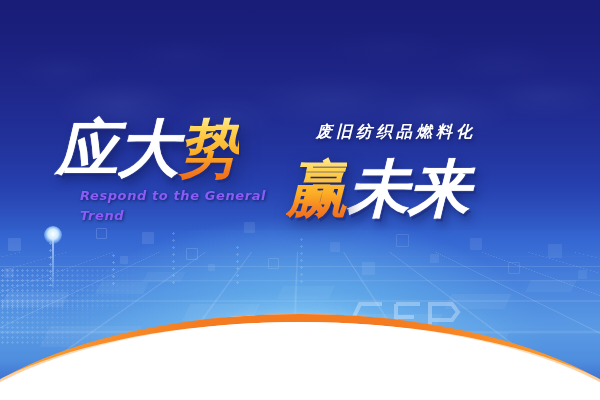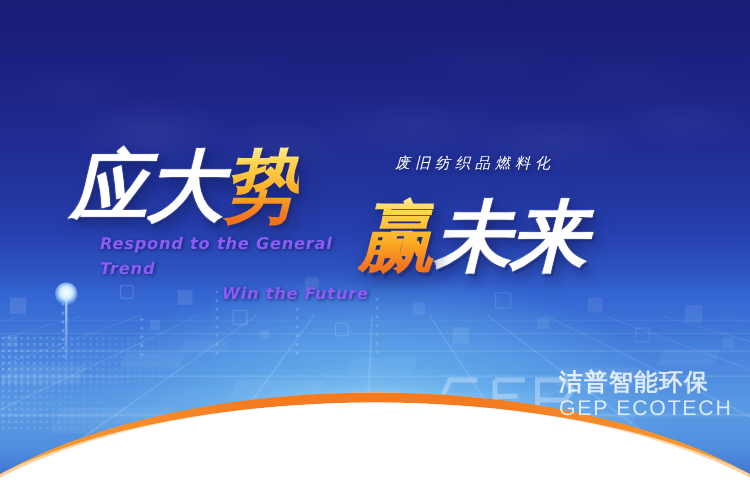--- a/index.html
+++ b/index.html
@@ -239,22 +239,22 @@
     color: transparent;
     -webkit-text-fill-color: transparent;
     filter: drop-shadow(2px 3px 0 rgba(28,40,120,0.5)) drop-shadow(3px 5px 8px rgba(14,22,80,0.5));
   }
 
   .cn-sub {
     position: absolute;
     left: 316px;
     top: 122px;
     font-family: "DejaVu Sans", "Liberation Sans", sans-serif;
-    font-size: 12px;
-    font-weight: normal;
+    font-size: 16px;
+    font-weight: bold;
     font-style: italic;
     color: #ffffff;
     letter-spacing: 4px;
     white-space: nowrap;
     text-shadow: 1px 2px 4px rgba(12,20,75,0.65);
   }
 
   .en-sub {
     position: absolute;
     left: 80px;
@@ -389,23 +389,18 @@
     </div>
 
     <div class="cn-line cn-line-2">
       <span class="g">赢</span><span class="w">未来</span>
     </div>
 
     <div class="cn-sub">废旧纺织品燃料化</div>
 
     <div class="en-sub">
       <span class="en-l1">Respond to the General Trend</span>
-      <span class="en-l2">Win the Future</span>
     </div>
 
   </div>
 
-  <div class="brand">
-    <div class="brand-cn">洁普智能环保</div>
-    <div class="brand-en">GEP ECOTECH</div>
-  </div>
 
 </div>
 
 </body></html>

